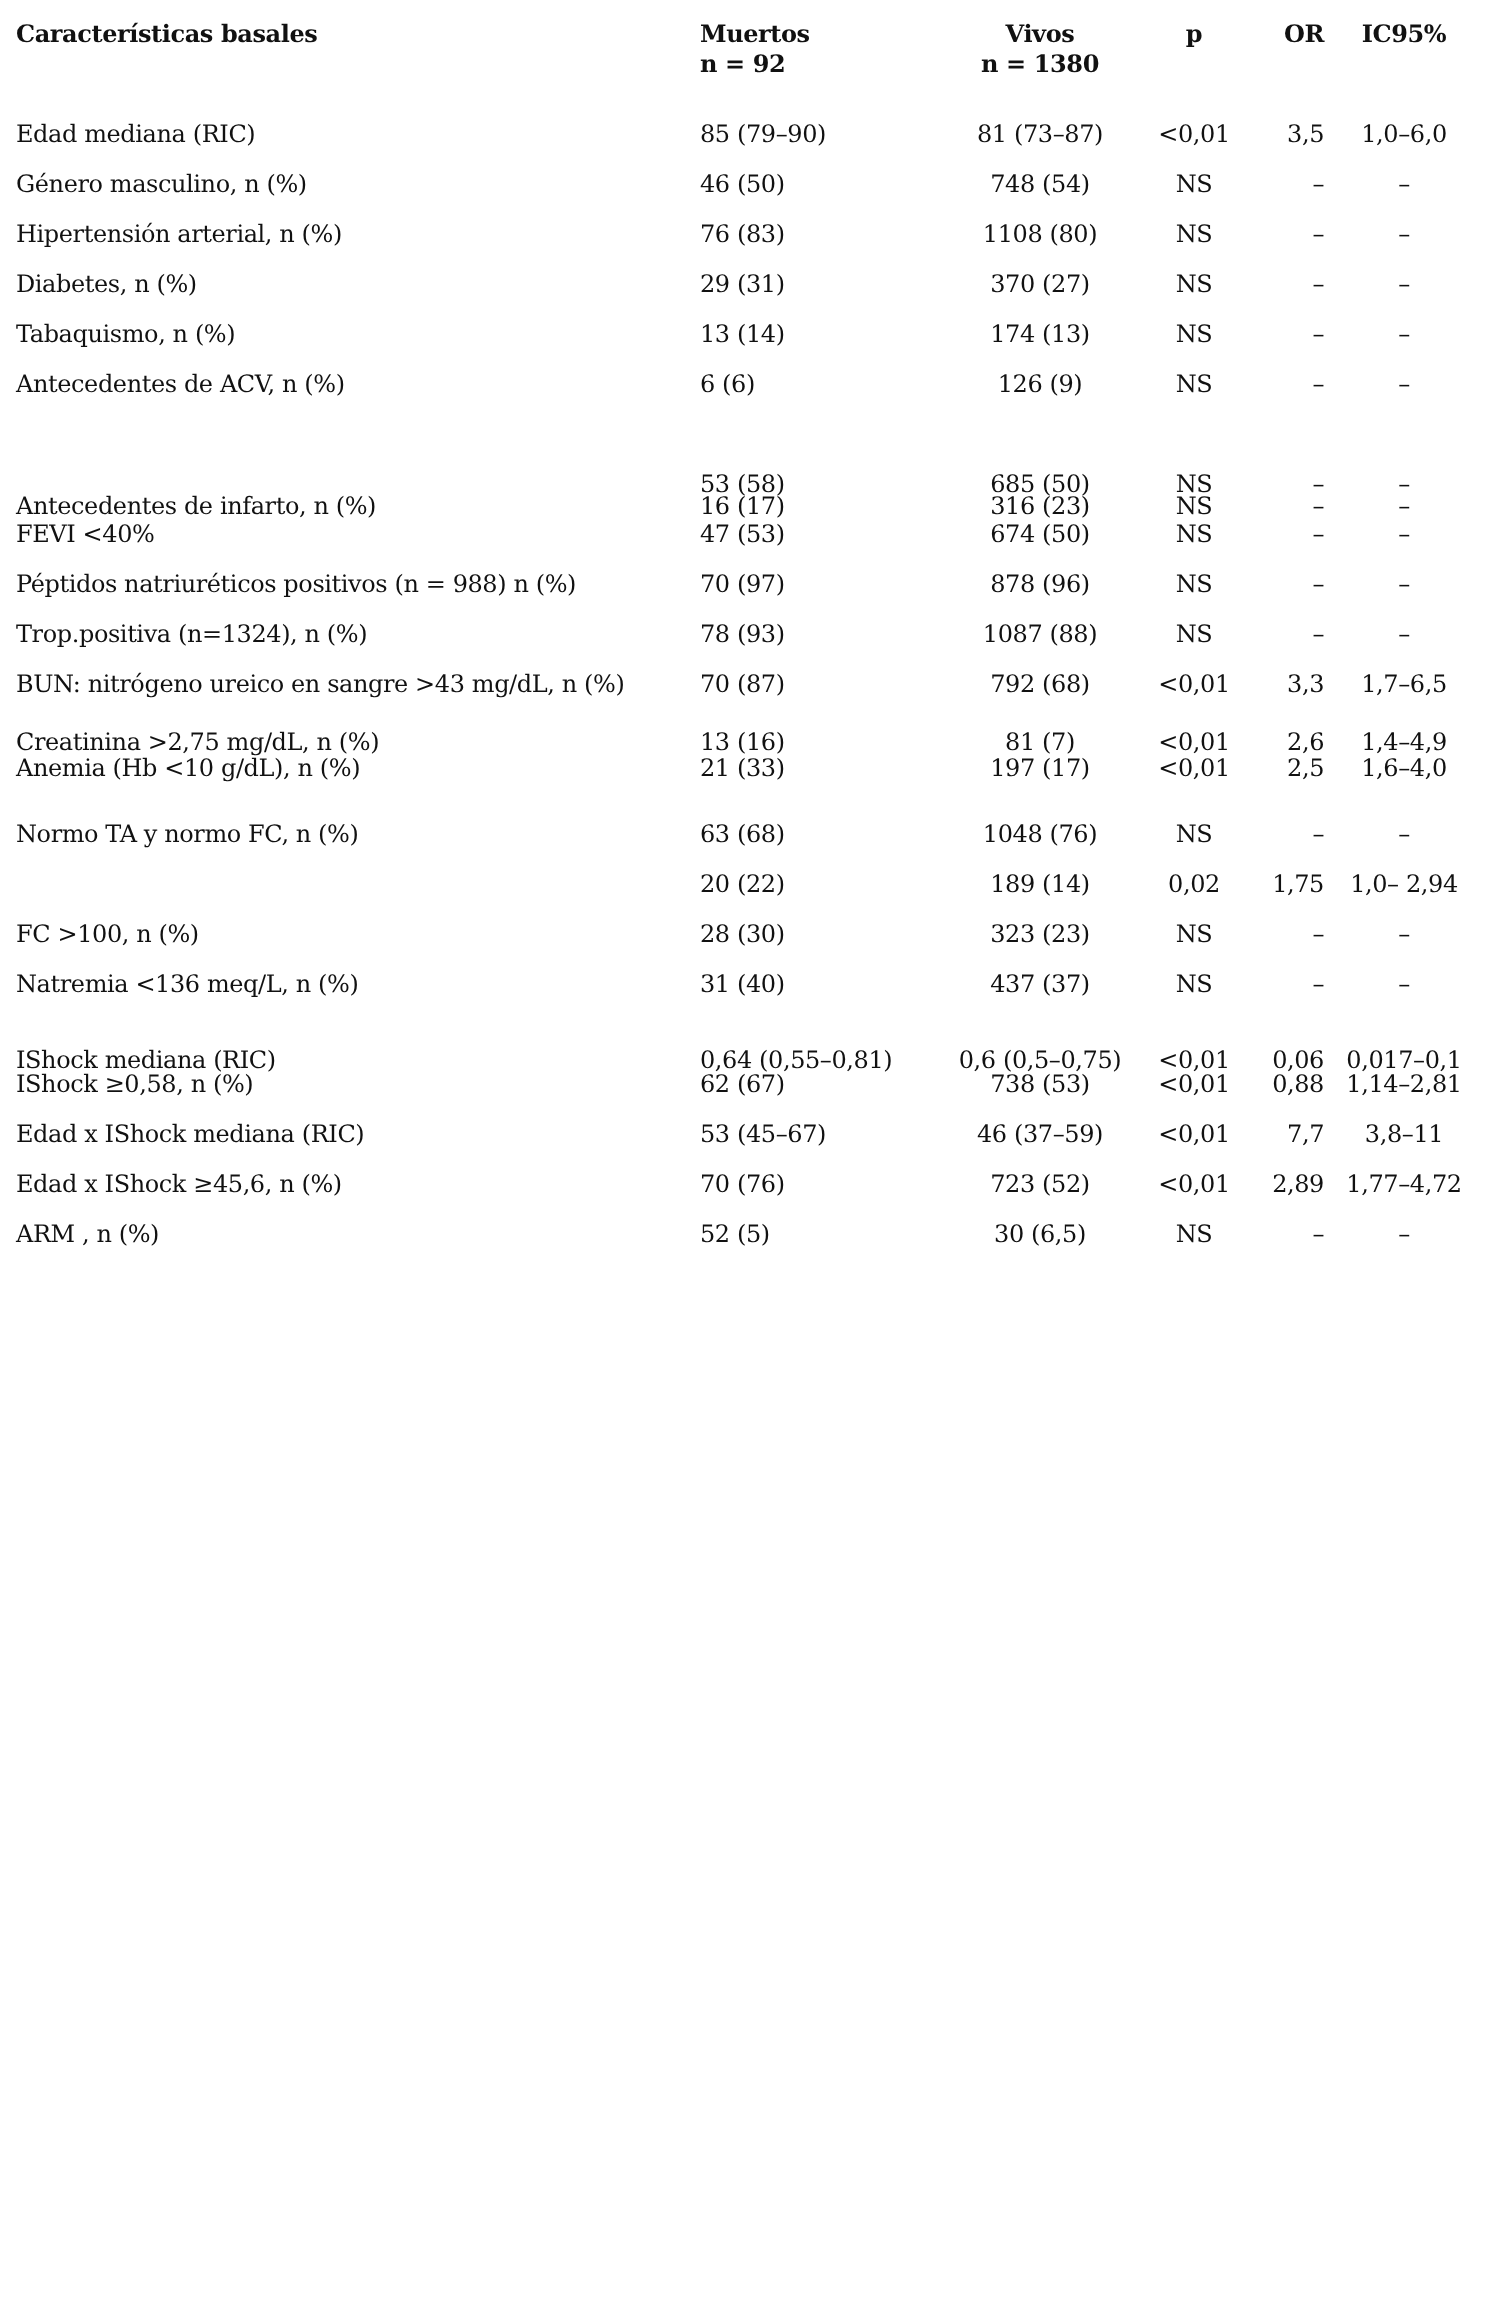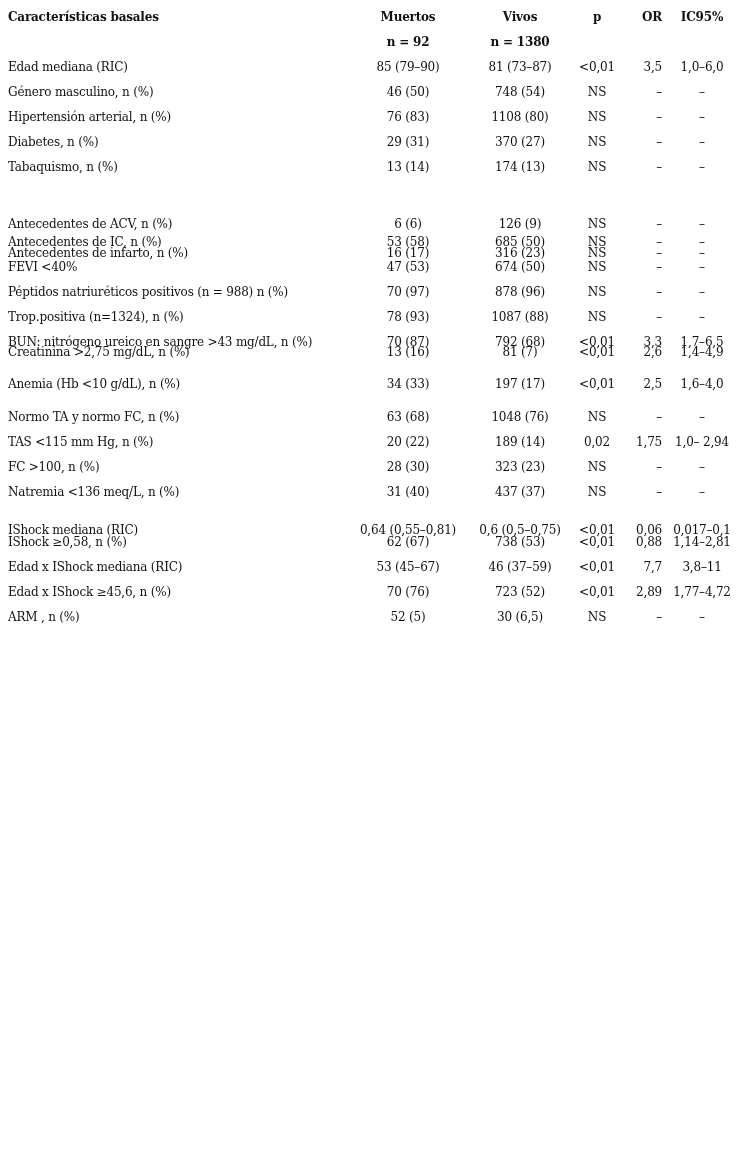--- a/index.html
+++ b/index.html
@@ -1,40 +1,40 @@
 <!DOCTYPE html>
 <html><head>
   <meta charset="utf-8">
   <style>
     html, body { margin: 0; padding: 0; background: #ffffff; }
     body { width: 743px; height: 1160px; position: relative; overflow: hidden;
       font-family: "DejaVu Serif", serif; color: #111111; font-size: 12px; }
     .row { position: absolute; left: 0; width: 632px; height: 25px; text-decoration: underline; }
     .cell { position: absolute; top: 0; line-height: 25px; white-space: nowrap; letter-spacing: -0.2px; }
     .label { left: 8px; text-align: left; }
-    .c-m { left: 350px; width: 116px; text-align: center; }
+    .c-m { left: 350px; width: 116px; text-align: left; }
     .c-v { left: 464px; width: 112px; text-align: center; }
     .c-p { left: 574px; width: 46px; text-align: center; }
     .c-or { left: 622px; width: 40px; text-align: right; }
     .c-ic { left: 662px; width: 80px; text-align: center; }
     .bold { font-weight: bold; }
   </style>
 </head>
 <body>
 
 <div>
   <div class="row" style="top:5px;">
     <span class="cell label bold">Características basales</span>
     <span class="cell c-m bold">Muertos</span>
     <span class="cell c-v bold">Vivos</span>
     <span class="cell c-p bold">p</span>
     <span class="cell c-or bold">OR</span>
     <span class="cell c-ic bold">IC95%</span>
   </div>
-  <div class="row" style="top:30px;">
+  <div class="row" style="top:20px;">
     <span class="cell c-m bold">n = 92</span>
     <span class="cell c-v bold">n = 1380</span>
   </div>
   <div id="rows">
       <div class="row" style="top: 55px;">
         <span class="cell label">Edad mediana (RIC)</span>
         <span class="cell c-m">85 (79–90)</span>
         <span class="cell c-v">81 (73–87)</span>
         <span class="cell c-p">&lt;0,01</span>
         <span class="cell c-or">3,5</span>
@@ -65,38 +65,37 @@
         <span class="cell c-ic">–</span>
       </div>
       <div class="row" style="top: 155px;">
         <span class="cell label">Tabaquismo, n (%)</span>
         <span class="cell c-m">13 (14)</span>
         <span class="cell c-v">174 (13)</span>
         <span class="cell c-p">NS</span>
         <span class="cell c-or">–</span>
         <span class="cell c-ic">–</span>
       </div>
-      <div class="row" style="top: 180px; margin-top: 32px;">
+      <div class="row" style="top: 180px;">
         <span class="cell label">Antecedentes de ACV, n (%)</span>
         <span class="cell c-m">6 (6)</span>
         <span class="cell c-v">126 (9)</span>
         <span class="cell c-p">NS</span>
         <span class="cell c-or">–</span>
         <span class="cell c-ic">–</span>
       </div>
       <div class="row" style="top: 205px; margin-top: 36px;">
         <span class="cell label">Antecedentes de infarto, n (%)</span>
         <span class="cell c-m">16 (17)</span>
         <span class="cell c-v">316 (23)</span>
         <span class="cell c-p">NS</span>
         <span class="cell c-or">–</span>
         <span class="cell c-ic">–</span>
       </div>
       <div class="row" style="top: 230px;">
-        <span class="cell label">Antecedentes de IC, n (%)</span>
         <span class="cell c-m">53 (58)</span>
         <span class="cell c-v">685 (50)</span>
         <span class="cell c-p">NS</span>
         <span class="cell c-or">–</span>
         <span class="cell c-ic">–</span>
       </div>
       <div class="row" style="top: 255px;">
         <span class="cell label">FEVI &lt;40%</span>
         <span class="cell c-m">47 (53)</span>
         <span class="cell c-v">674 (50)</span>
@@ -121,46 +120,45 @@
         <span class="cell c-ic">–</span>
       </div>
       <div class="row" style="top: 330px;">
         <span class="cell label">BUN: nitrógeno ureico en sangre &gt;43 mg/dL, n (%)</span>
         <span class="cell c-m">70 (87)</span>
         <span class="cell c-v">792 (68)</span>
         <span class="cell c-p">&lt;0,01</span>
         <span class="cell c-or">3,3</span>
         <span class="cell c-ic">1,7–6,5</span>
       </div>
-      <div class="row" style="top: 340px; padding-left: 36px;">
+      <div class="row" style="top: 359px; padding-left: 36px;">
         <span class="cell label">Creatinina &gt;2,75 mg/dL, n (%)</span>
         <span class="cell c-m">13 (16)</span>
         <span class="cell c-v">81 (7)</span>
         <span class="cell c-p">&lt;0,01</span>
         <span class="cell c-or">2,6</span>
         <span class="cell c-ic">1,4–4,9</span>
       </div>
       <div class="row" style="top: 372px;">
         <span class="cell label">Anemia (Hb &lt;10 g/dL), n (%)</span>
-        <span class="cell c-m">34 (33)</span>
+        <span class="cell c-m">21 (33)</span>
         <span class="cell c-v">197 (17)</span>
         <span class="cell c-p">&lt;0,01</span>
         <span class="cell c-or">2,5</span>
         <span class="cell c-ic">1,6–4,0</span>
       </div>
       <div class="row" style="top: 405px;">
         <span class="cell label">Normo TA y normo FC, n (%)</span>
         <span class="cell c-m">63 (68)</span>
         <span class="cell c-v">1048 (76)</span>
         <span class="cell c-p">NS</span>
         <span class="cell c-or">–</span>
         <span class="cell c-ic">–</span>
       </div>
       <div class="row" style="top: 430px;">
-        <span class="cell label">TAS &lt;115 mm Hg, n (%)</span>
         <span class="cell c-m">20 (22)</span>
         <span class="cell c-v">189 (14)</span>
         <span class="cell c-p">0,02</span>
         <span class="cell c-or">1,75</span>
         <span class="cell c-ic">1,0– 2,94</span>
       </div>
       <div class="row" style="top: 455px; padding-left: 14px;">
         <span class="cell label">FC &gt;100, n (%)</span>
         <span class="cell c-m">28 (30)</span>
         <span class="cell c-v">323 (23)</span>

